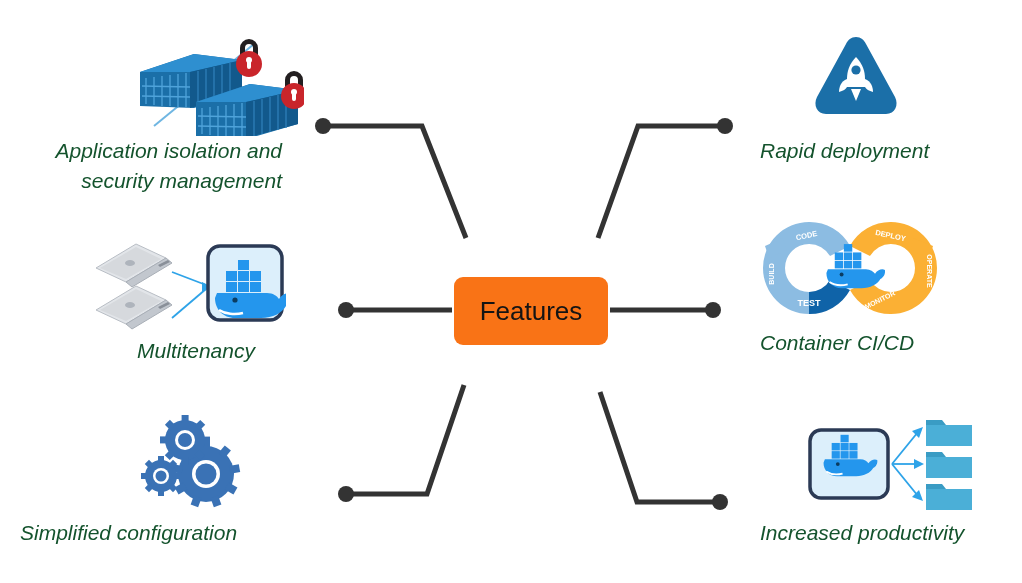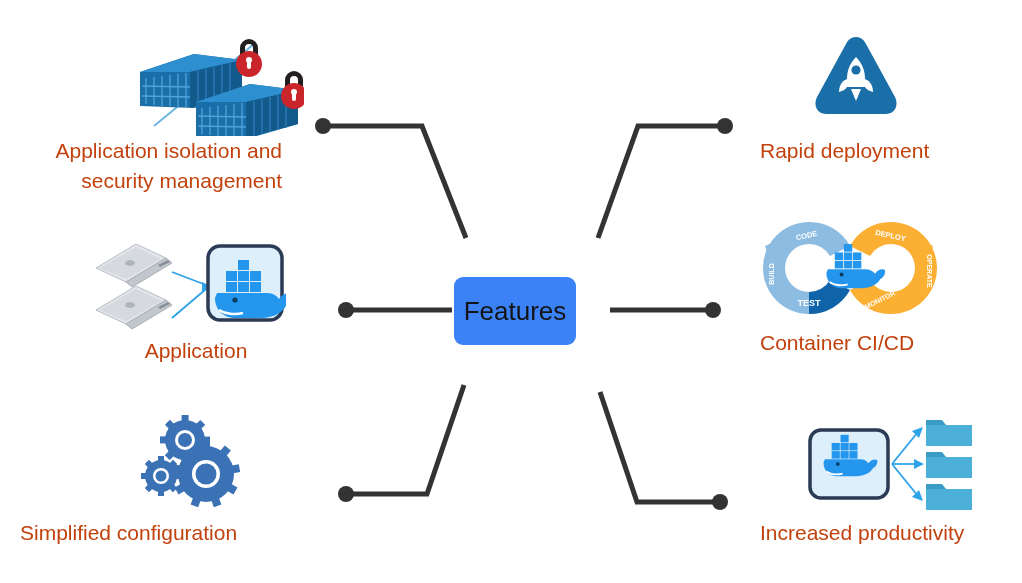--- a/index.html
+++ b/index.html
@@ -1,28 +1,28 @@
 <!DOCTYPE html>
 <html><head>
 <meta charset="utf-8">
 <style>
   html,body{margin:0;padding:0;background:#ffffff;}
   body{width:1022px;height:583px;position:relative;overflow:hidden;
        font-family:"Liberation Sans","DejaVu Sans",sans-serif;}
   .stage{position:absolute;inset:0;}
   svg.layer{position:absolute;left:0;top:0;width:1022px;height:583px;}
-  .node-label{position:absolute;color:#c2410c;font-size:21px;line-height:30px;white-space:pre-line;}
+  .node-label{position:absolute;color:#14532d;font-size:21px;line-height:30px;white-space:pre-line;font-style:italic;}
   .lbl-tl{left:20px;top:136px;width:262px;text-align:right;}
   .lbl-ml{left:36px;top:336px;width:320px;text-align:center;}
   .lbl-bl{left:20px;top:518px;width:292px;text-align:left;}
   .lbl-tr{left:760px;top:136px;width:280px;text-align:left;}
   .lbl-mr{left:760px;top:328px;width:280px;text-align:left;}
   .lbl-br{left:760px;top:518px;width:280px;text-align:left;}
-  .center-node{position:absolute;left:454px;top:277px;width:122px;height:68px;
-     background:#3b82f6;border-radius:9px;display:flex;align-items:center;justify-content:center;}
+  .center-node{position:absolute;left:454px;top:277px;width:154px;height:68px;
+     background:#f97316;border-radius:9px;display:flex;align-items:center;justify-content:center;}
   .center-node span{font-size:26px;color:#141414;}
   .icon-box{position:absolute;}
 </style>
 </head>
 <body>
 
 <div class="stage">
 
   <svg class="layer" viewBox="0 0 1022 583">
     <g fill="none" stroke="#333333" stroke-width="5" stroke-linecap="butt" stroke-linejoin="miter">
@@ -280,19 +280,19 @@
       </g>
       <g>
         <path d="M120,70 h16 l4,5 h26 v21 h-46 z" fill="#3A9CC4"></path>
         <rect x="120" y="75" width="46" height="21" fill="#4BAFD7"></rect>
       </g>
     </g>
   </svg>
 
   <div class="node-label lbl-tl">Application isolation and
 security management</div>
-  <div class="node-label lbl-ml">Application</div>
+  <div class="node-label lbl-ml">Multitenancy</div>
   <div class="node-label lbl-bl">Simplified configuration</div>
   <div class="node-label lbl-tr">Rapid deployment</div>
   <div class="node-label lbl-mr">Container CI/CD</div>
   <div class="node-label lbl-br">Increased productivity</div>
 
 </div>
 
 </body></html>

